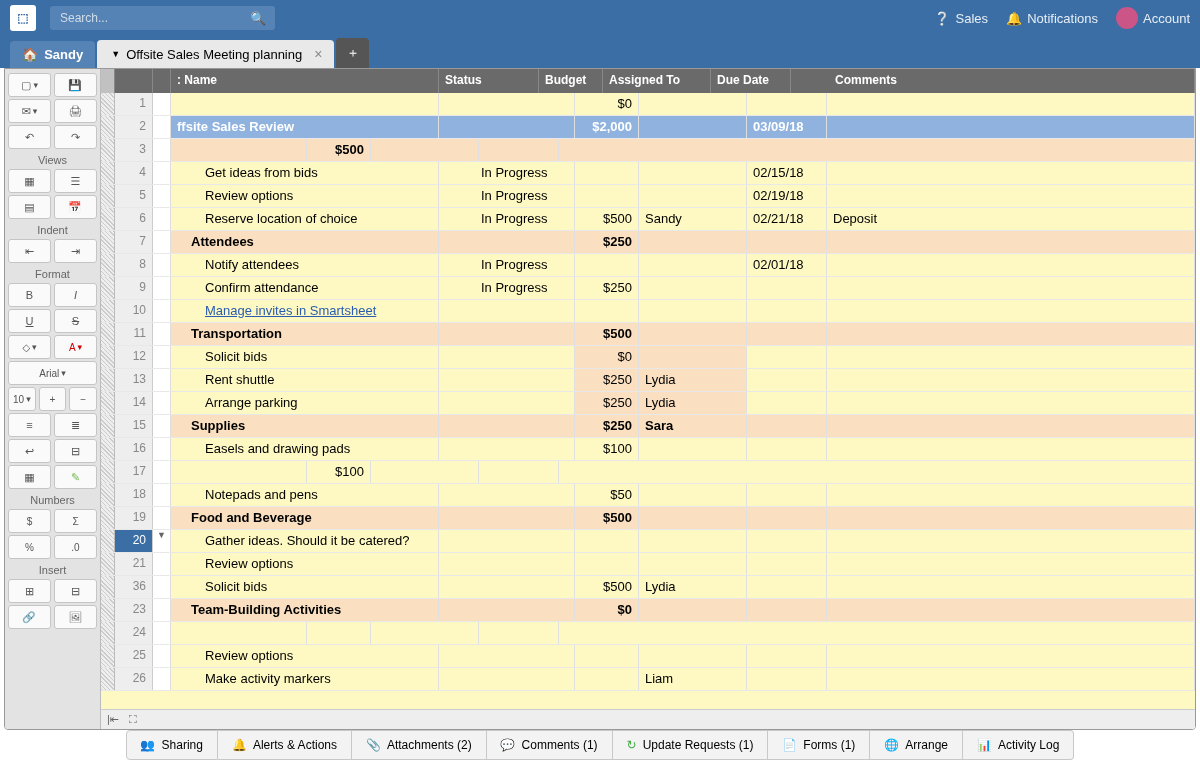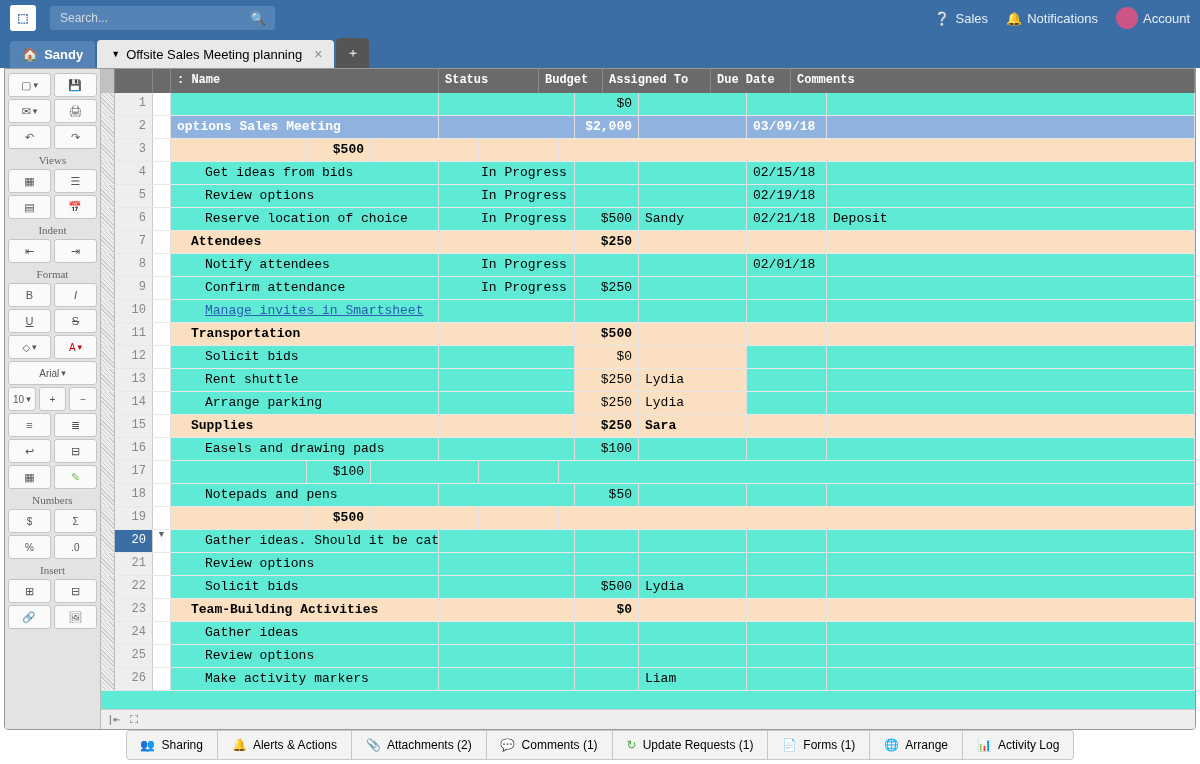--- a/index.html
+++ b/index.html
@@ -23,37 +23,37 @@
 .tab .close { color: #888; font-size: 14px; margin-left: 6px; }
 .tab.add { background: #555; color: #fff; padding: 6px 10px; }
 
 
 .main { display: flex; height: 662px; border: 1px solid #999; margin: 0 4px; border-radius: 0 0 4px 4px; overflow: hidden; }
 
 
 .toolbar { width: 96px; background: #e3e3e3; border-right: 1px solid #bbb; padding: 4px 3px; display: flex; flex-direction: column; gap: 2px; overflow-y: auto; }
 .toolbar .row { display: flex; gap: 3px; }
 .toolbar .btn { flex: 1; height: 24px; background: #fafafa; border: 1px solid #c5c5c5; border-radius: 3px; display: flex; align-items: center; justify-content: center; font-size: 11px; color: #555; cursor: pointer; }
-.toolbar .section-label { text-align: center; color: #666; font-size: 11px; padding: 3px 0 1px; font-family: Liberation Serif, serif; }
+.toolbar .section-label { text-align: center; color: #666; font-size: 11px; padding: 3px 0 1px; }
 .toolbar .btn.wide { width: 100%; }
 .toolbar .btn.small { font-size: 10px; }
 
 
-.grid-area { flex: 1; display: flex; flex-direction: column; background: #5eead4; position: relative; font-family: Liberation Mono, monospace; }
+.grid-area { flex: 1; display: flex; flex-direction: column; background: #fef9c3; position: relative; }
 .grid-header { display: flex; background: #6a6a6a; color: #fff; height: 24px; font-weight: bold; font-size: 12px; }
 .gh-cell { border-right: 1px solid #888; padding: 4px 6px; }
 .col-gutter { width: 14px; background: #c1c1c1; }
 .col-num { width: 38px; }
 .col-blank { width: 18px; }
 .col-tname { width: 268px; }
 .col-status { width: 100px; }
 .col-budget { width: 64px; text-align: right; }
 .col-assigned { width: 108px; }
 .col-due { width: 80px; }
-.col-comments { flex: 1; }
+.col-comments { flex: 1; margin-left: 38px; }
 
 .grid-body { flex: 1; overflow-y: auto; }
 .grid-row { display: flex; height: 23px; border-bottom: 1px solid #e8e8e8; font-size: 13px; }
 .gc { border-right: 1px solid #e0e0e0; padding: 3px 6px; overflow: hidden; white-space: nowrap; }
 .gc.gutter { width: 14px; background: repeating-linear-gradient(45deg, #ccc, #ccc 1px, #eee 1px, #eee 3px); padding:0; border-right: 1px solid #bbb; }
 .gc.rownum { width: 38px; background: #eee; text-align: right; color: #888; border-right: 1px solid #ccc; font-size: 12px; }
 .gc.blank { width: 18px; background: #fff; border-right: 1px solid #ddd; padding:0;}
 .gc.tname { width: 268px; }
 .gc.status { width: 100px; margin-left: 36px; }
 .gc.budget { width: 64px; text-align: right; }
@@ -228,21 +228,21 @@
           <div class="gc status"></div>
           <div class="gc budget">$0</div>
           <div class="gc assigned"></div>
           <div class="gc due"></div>
           <div class="gc comments"></div>
         </div>
         <div class="grid-row parent-blue">
           <div class="gc gutter"></div>
           <div class="gc rownum">2</div>
           <div class="gc blank"></div>
-          <div class="gc tname">options Sales Meeting</div>
+          <div class="gc tname">ffsite Sales Review</div>
           <div class="gc status"></div>
           <div class="gc budget">$2,000</div>
           <div class="gc assigned"></div>
           <div class="gc due">03/09/18</div>
           <div class="gc comments"></div>
         </div>
         <div class="grid-row section">
           <div class="gc gutter"></div>
           <div class="gc rownum">3</div>
           <div class="gc blank"></div>
@@ -413,20 +413,21 @@
           <div class="gc status"></div>
           <div class="gc budget">$50</div>
           <div class="gc assigned"></div>
           <div class="gc due"></div>
           <div class="gc comments"></div>
         </div>
         <div class="grid-row section">
           <div class="gc gutter"></div>
           <div class="gc rownum">19</div>
           <div class="gc blank"></div>
+          <div class="gc tname indent1">Food and Beverage</div>
           <div class="gc status"></div>
           <div class="gc budget">$500</div>
           <div class="gc assigned"></div>
           <div class="gc due"></div>
           <div class="gc comments"></div>
         </div>
         <div class="grid-row selected">
           <div class="gc gutter"></div>
           <div class="gc rownum">20</div>
           <div class="gc blank" style="font-size: 9px; text-align: center; color: rgb(102, 102, 102);"><span>▼</span></div>
@@ -443,21 +444,21 @@
           <div class="gc blank"></div>
           <div class="gc tname indent2">Review options</div>
           <div class="gc status"></div>
           <div class="gc budget"></div>
           <div class="gc assigned"></div>
           <div class="gc due"></div>
           <div class="gc comments"></div>
         </div>
         <div class="grid-row">
           <div class="gc gutter"></div>
-          <div class="gc rownum">22</div>
+          <div class="gc rownum">36</div>
           <div class="gc blank"></div>
           <div class="gc tname indent2">Solicit bids</div>
           <div class="gc status"></div>
           <div class="gc budget">$500</div>
           <div class="gc assigned">Lydia</div>
           <div class="gc due"></div>
           <div class="gc comments"></div>
         </div>
         <div class="grid-row section">
           <div class="gc gutter"></div>
@@ -467,21 +468,20 @@
           <div class="gc status"></div>
           <div class="gc budget">$0</div>
           <div class="gc assigned"></div>
           <div class="gc due"></div>
           <div class="gc comments"></div>
         </div>
         <div class="grid-row">
           <div class="gc gutter"></div>
           <div class="gc rownum">24</div>
           <div class="gc blank"></div>
-          <div class="gc tname indent2">Gather ideas</div>
           <div class="gc status"></div>
           <div class="gc budget"></div>
           <div class="gc assigned"></div>
           <div class="gc due"></div>
           <div class="gc comments"></div>
         </div>
         <div class="grid-row">
           <div class="gc gutter"></div>
           <div class="gc rownum">25</div>
           <div class="gc blank"></div>

